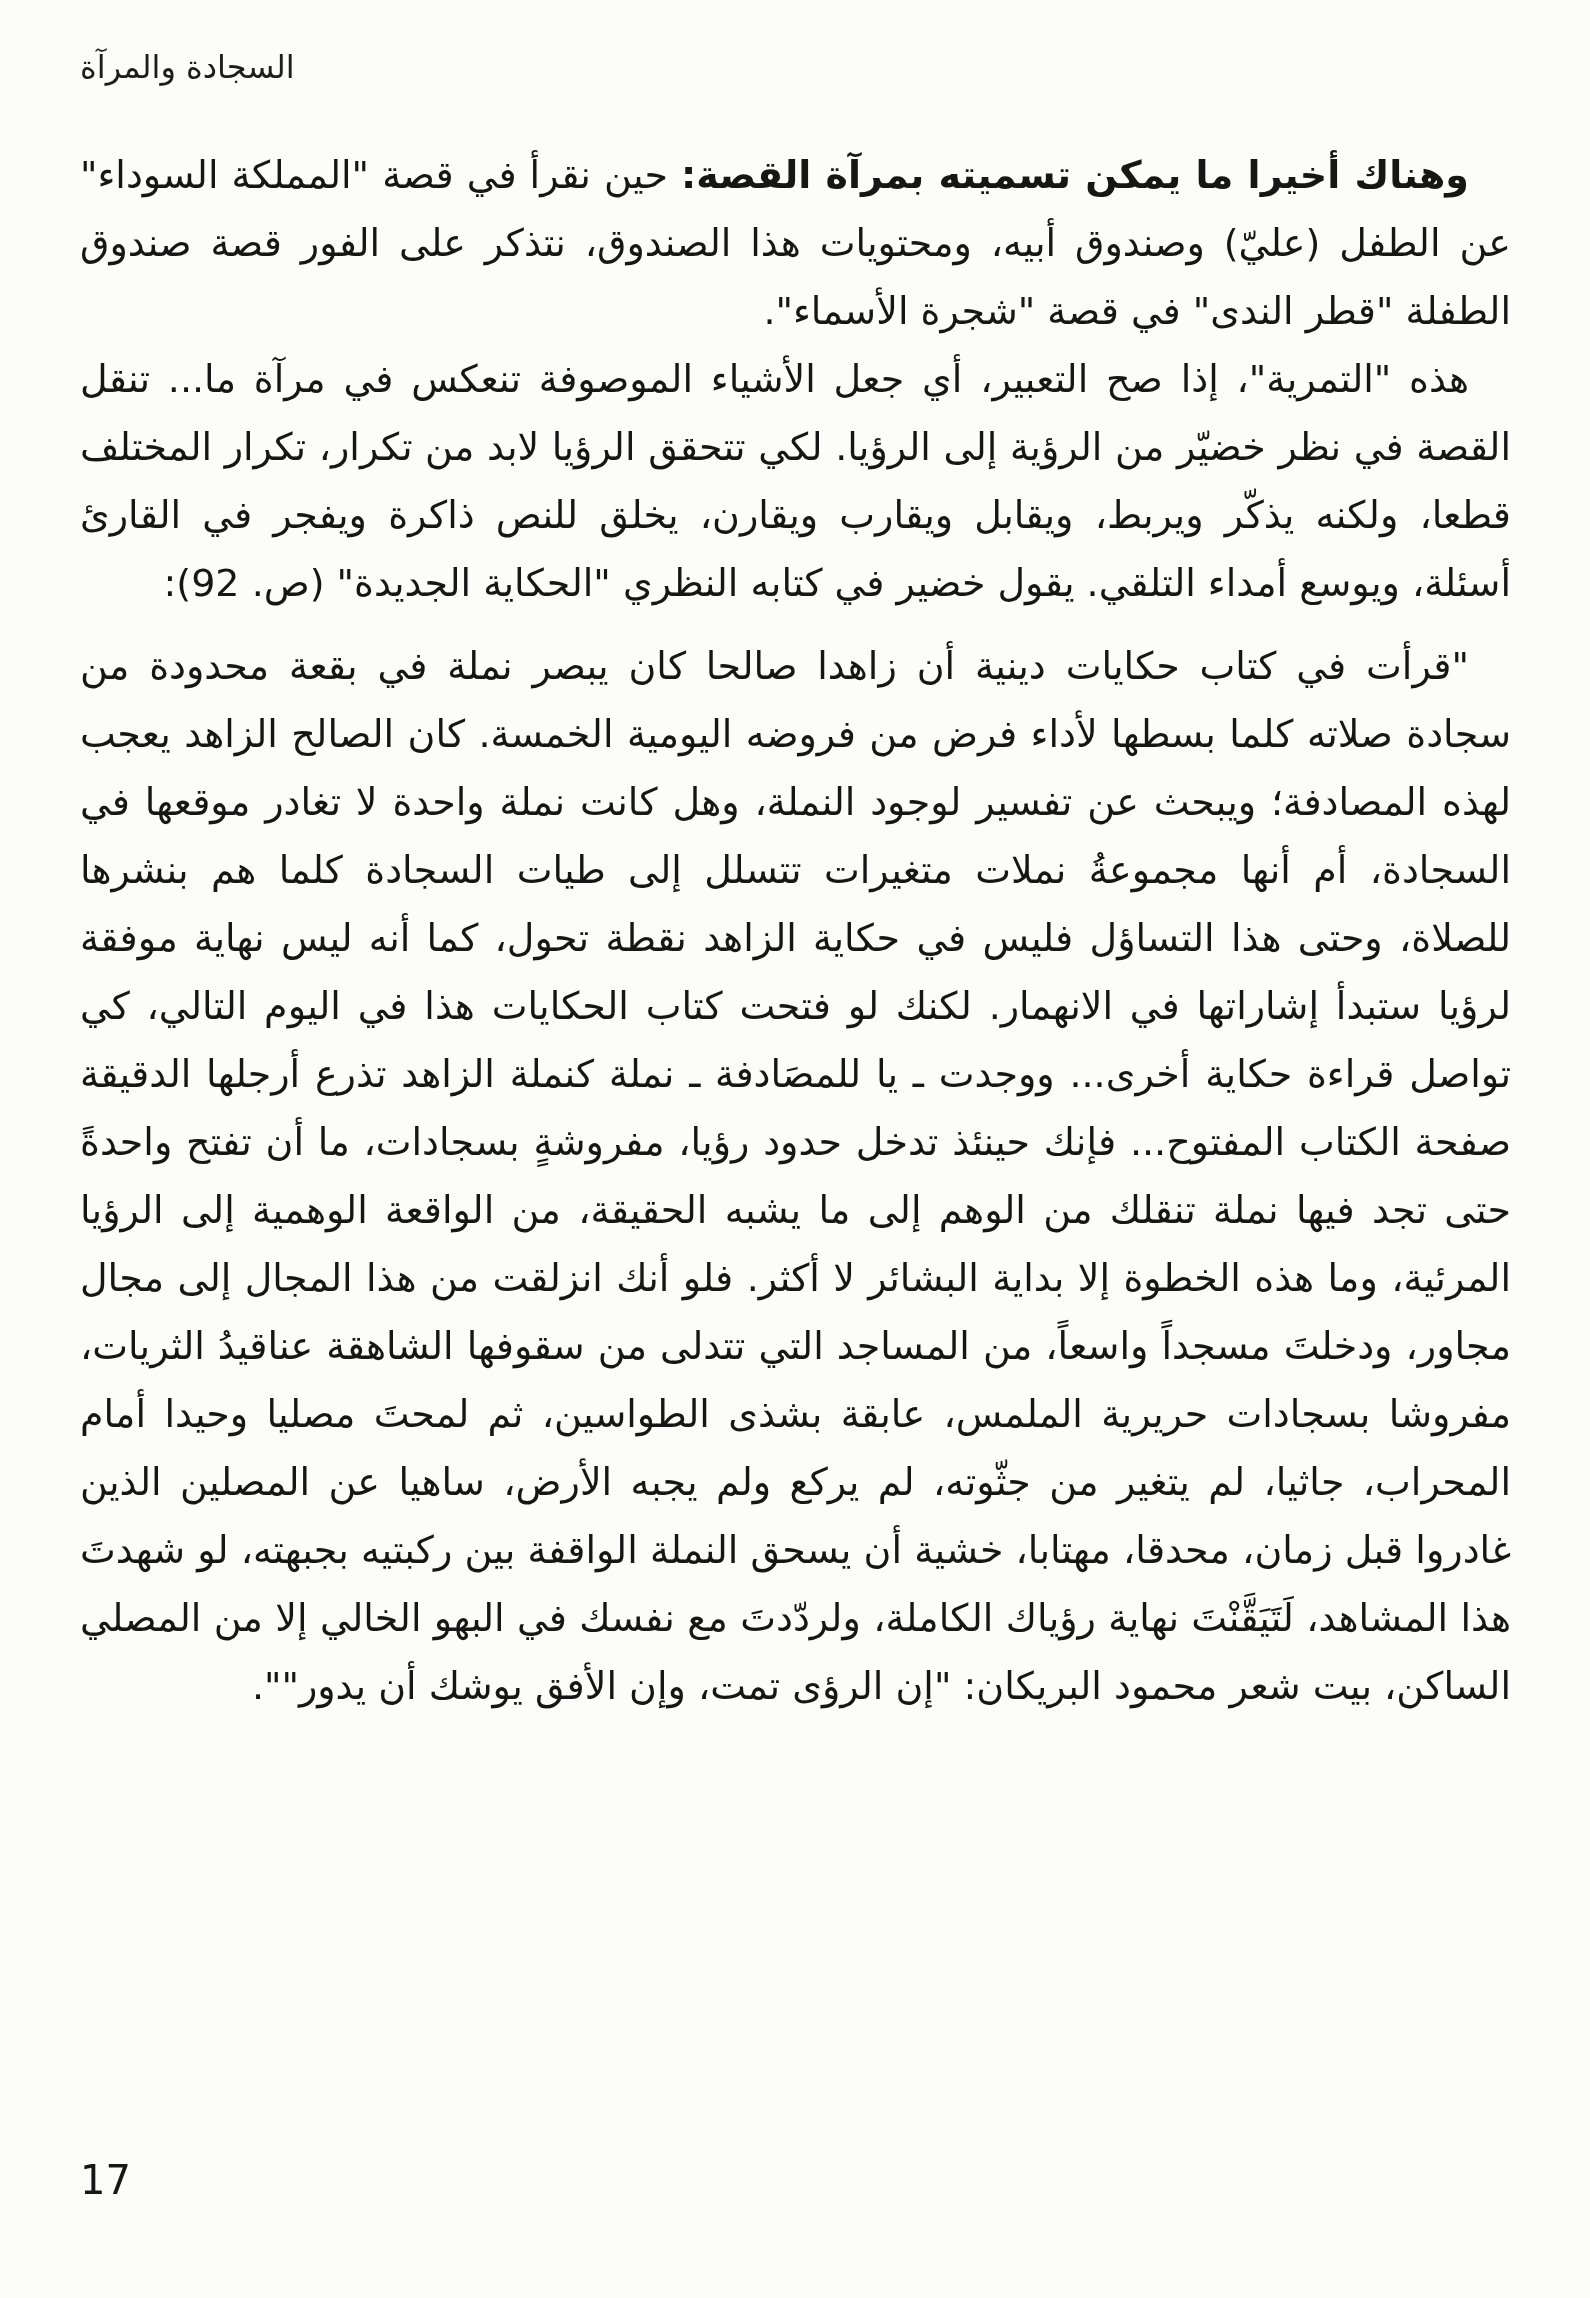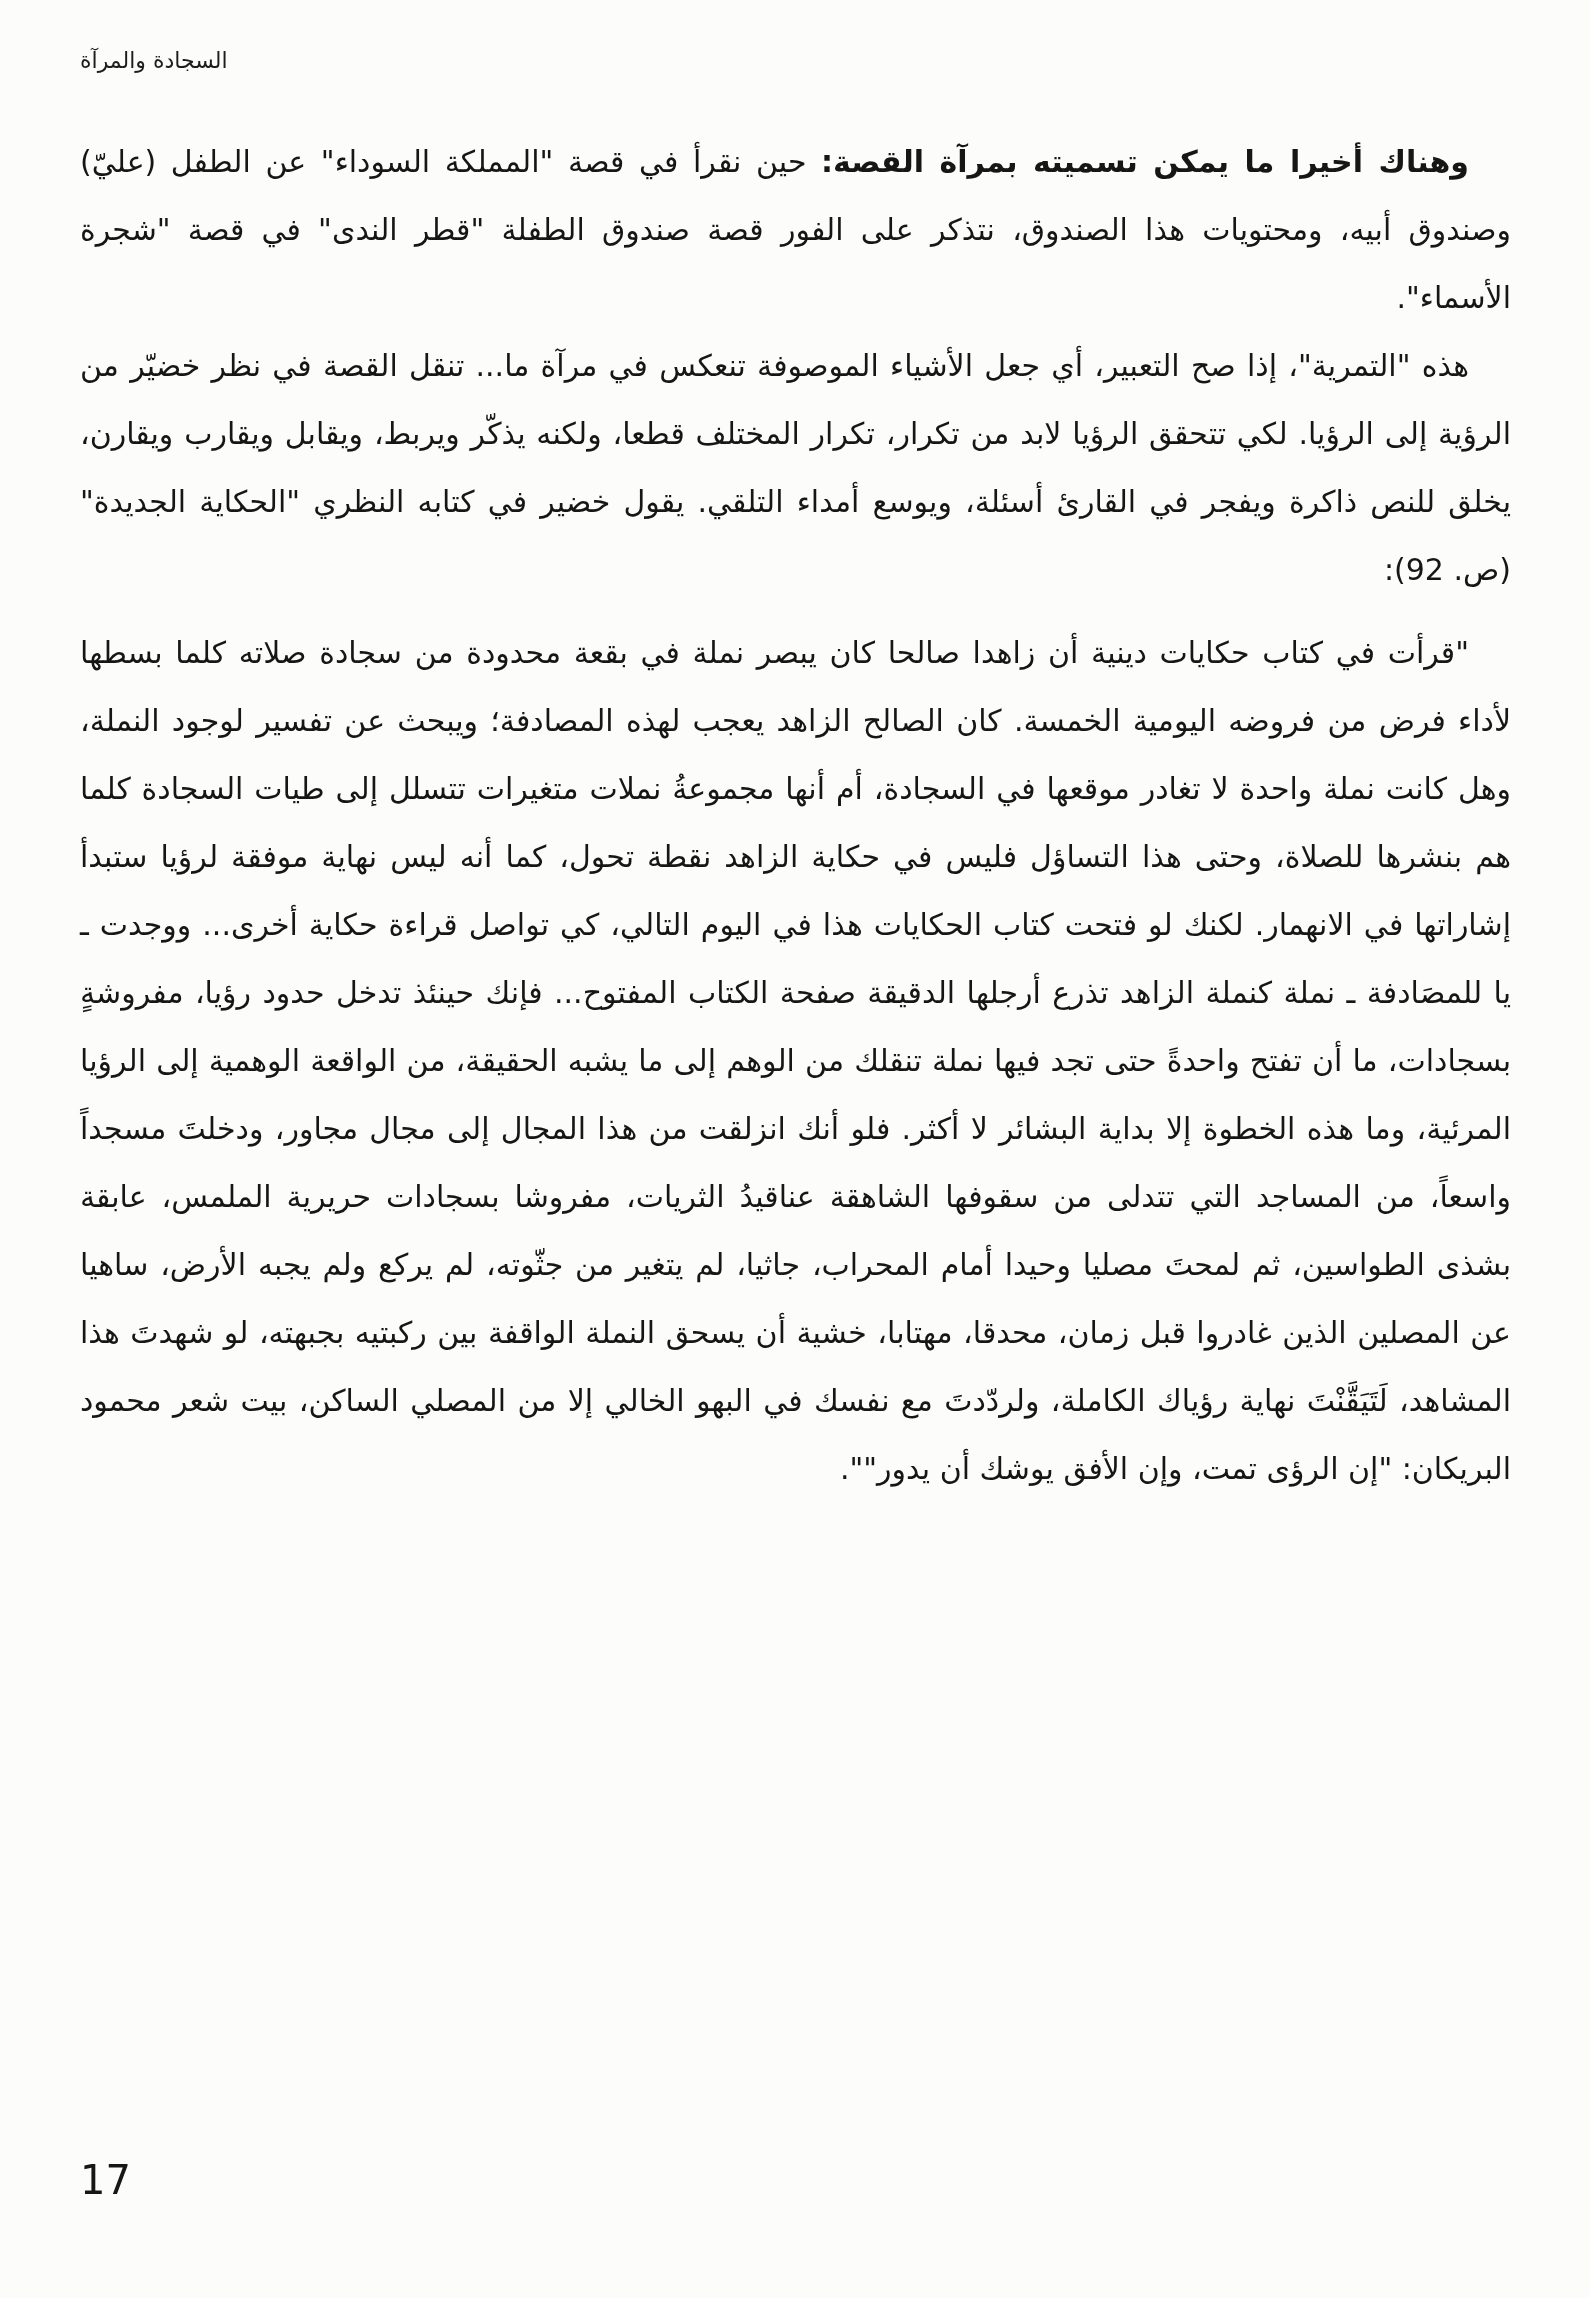--- a/index.html
+++ b/index.html
@@ -16,27 +16,27 @@
     color: #161616;
     box-sizing: border-box;
     padding: 48px 80px 0 80px;
     direction: rtl;
     font-family: "DejaVu Sans", sans-serif;
     overflow: hidden;
   }
   .running-head {
     direction: rtl;
     text-align: left;
-    font-size: 22px;
+    font-size: 32px;
     letter-spacing: 0.5px;
     color: #1d1d1d;
   }
   .body-text {
     margin-top: 55px;
-    font-size: 30px;
+    font-size: 38px;
     line-height: 68px;
     text-align: justify;
     text-justify: inter-word;
   }
   .para {
     margin: 0;
     text-indent: 42px;
   }
   .para.quote {
     margin-top: 15.3px;

